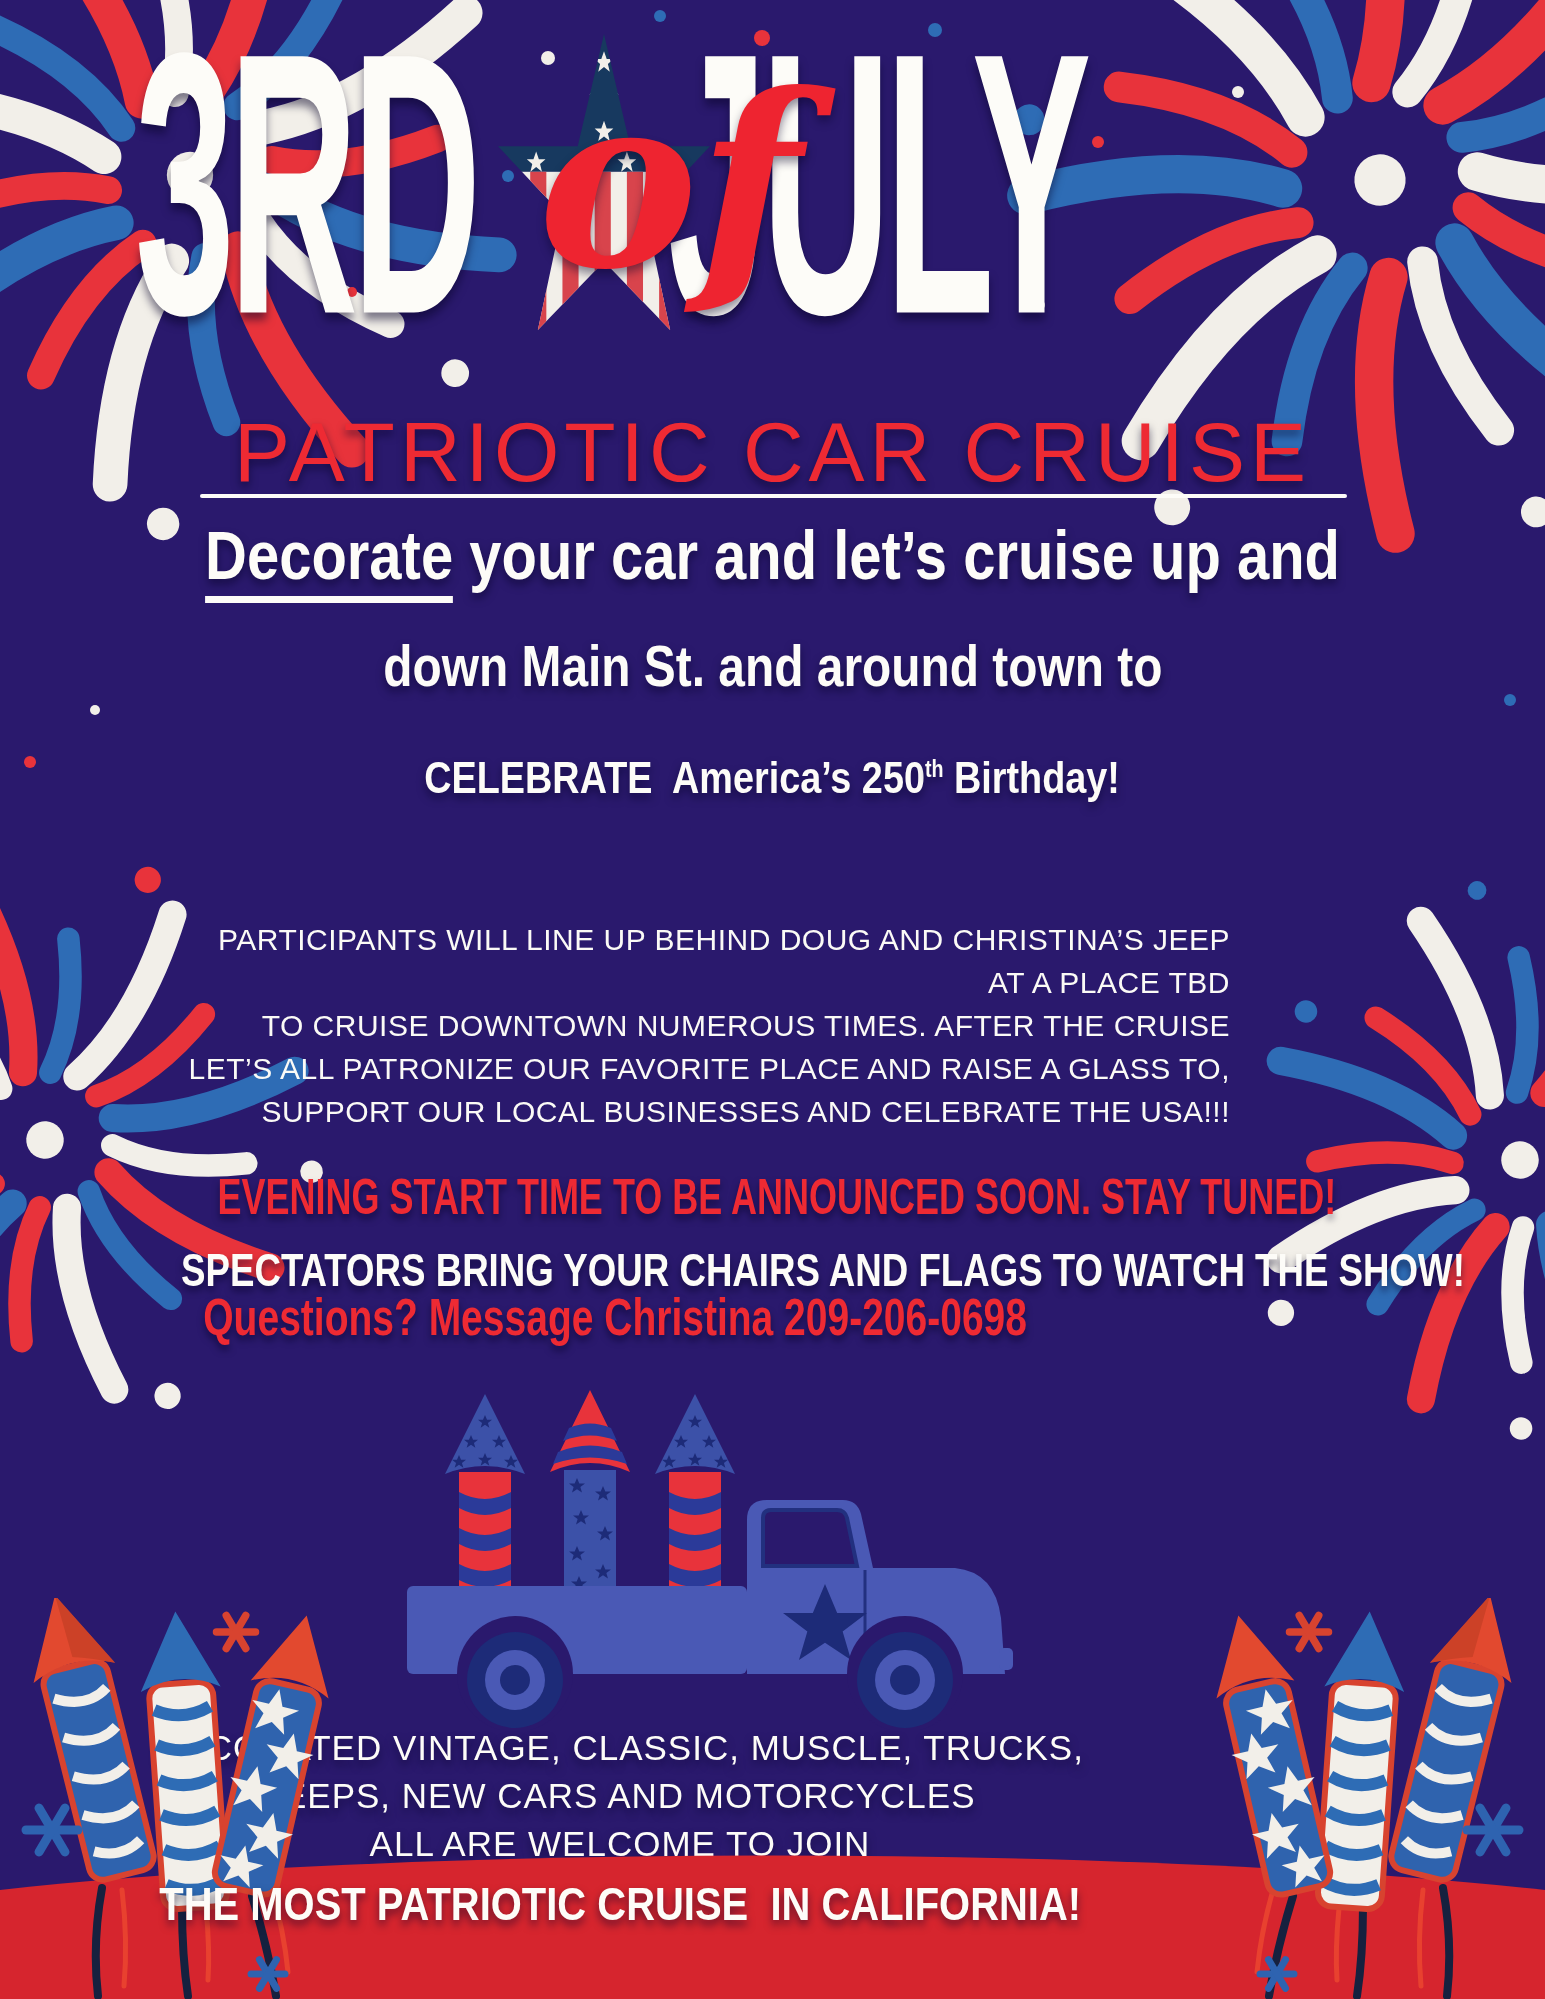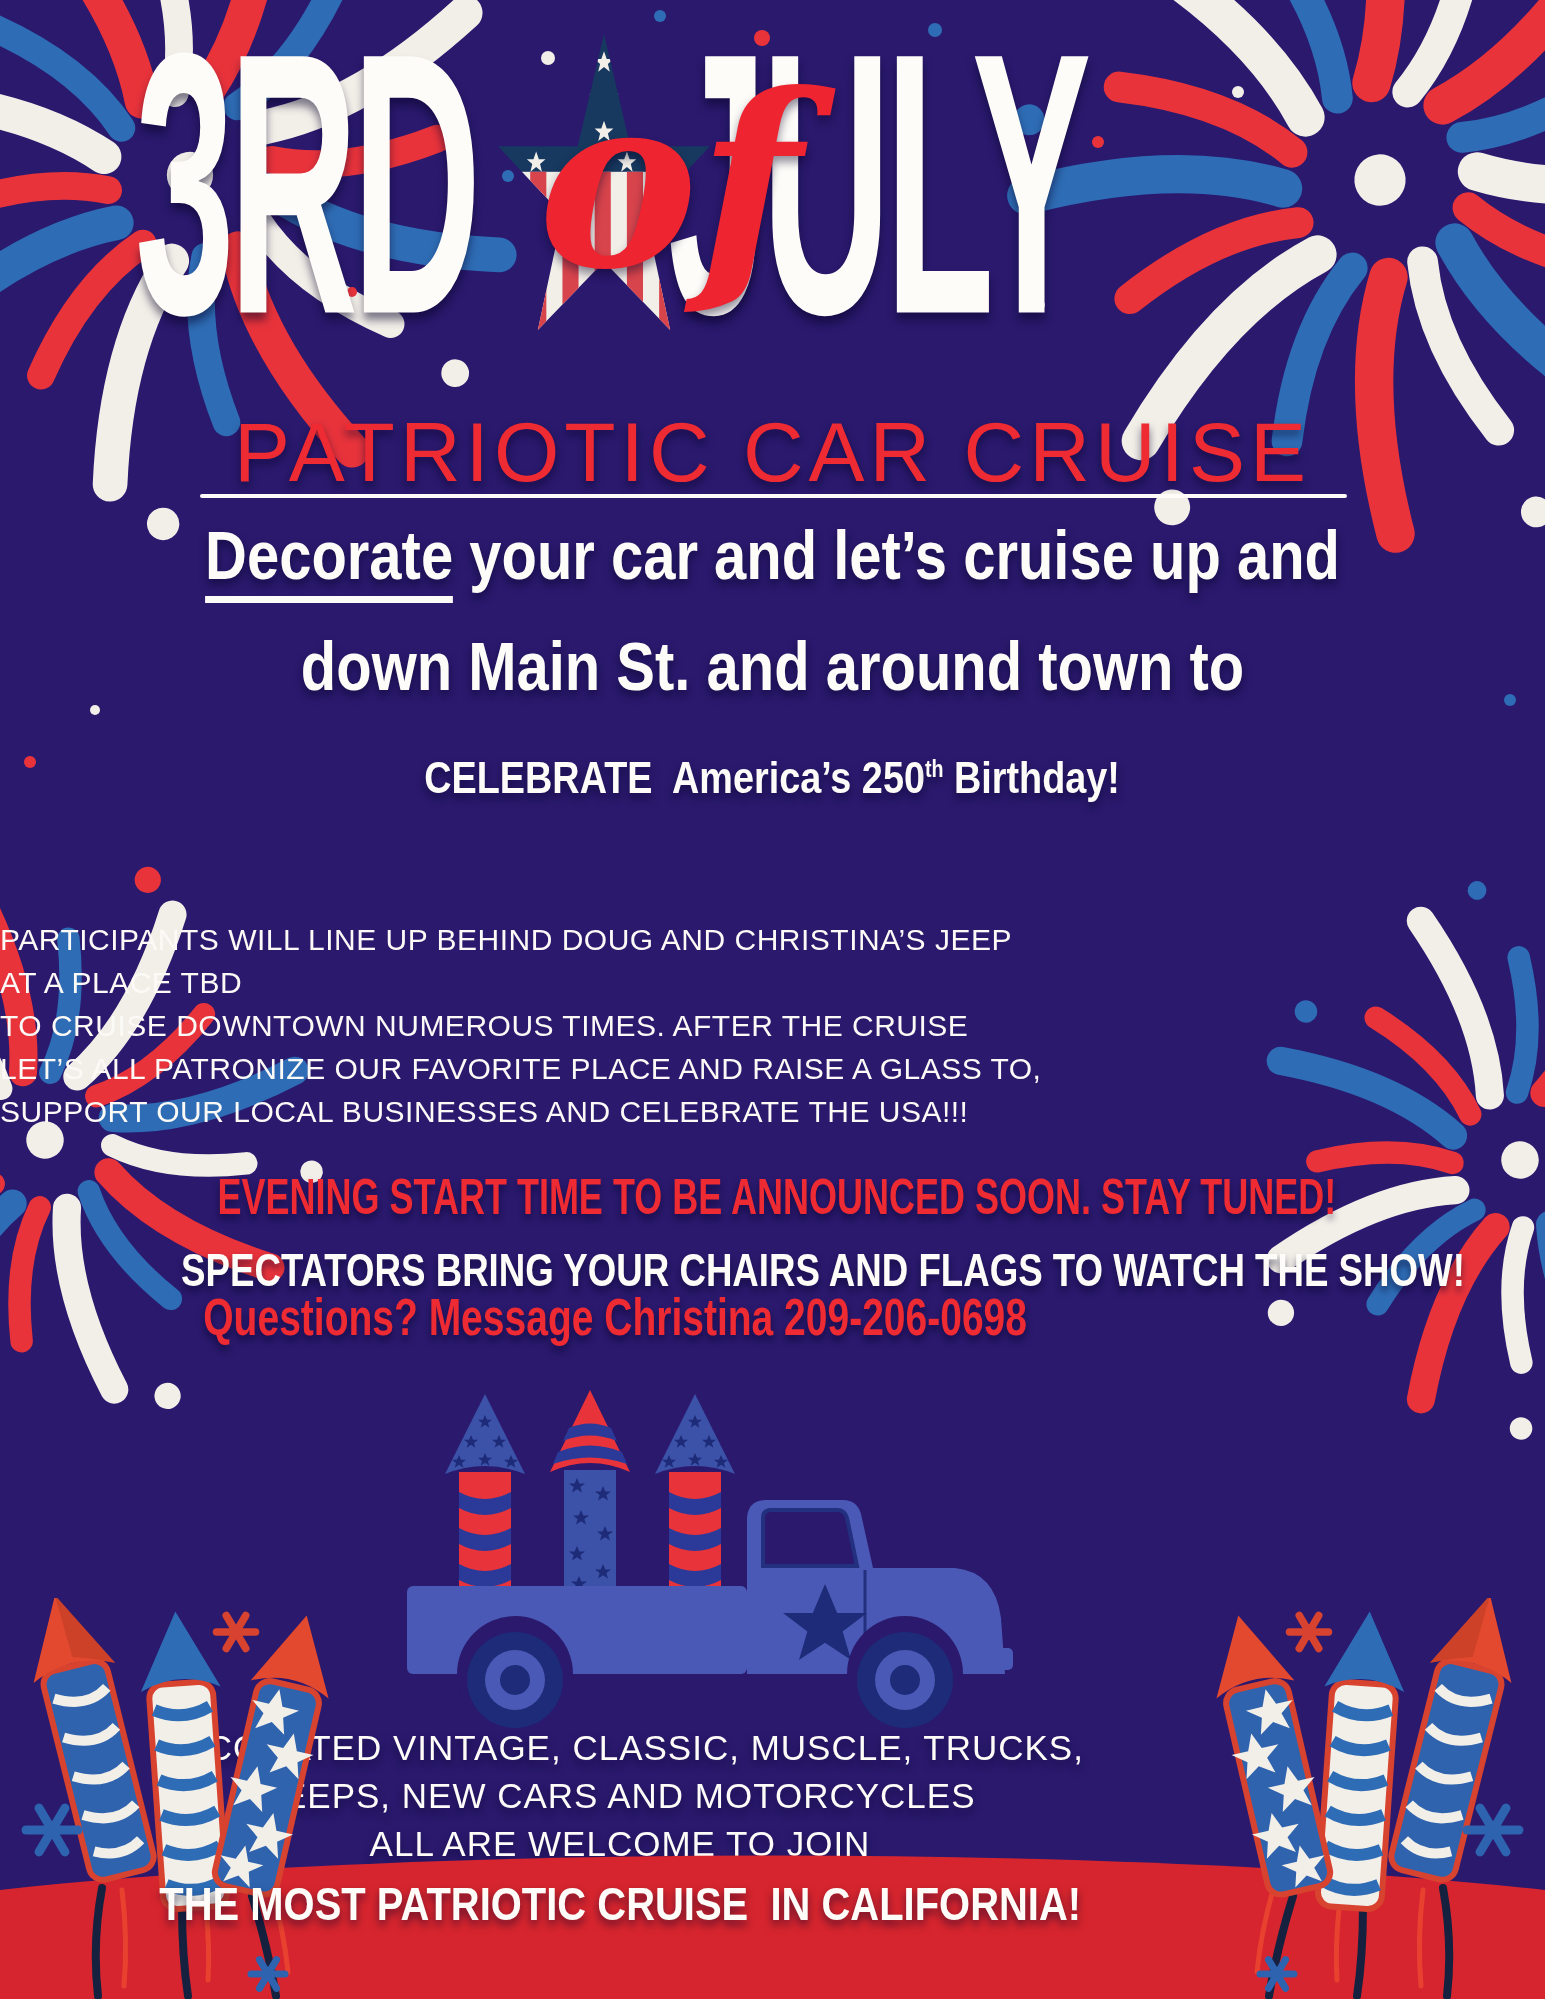--- a/index.html
+++ b/index.html
@@ -155,25 +155,25 @@
 
   <div class="titleword" style="left:135px;top:22px"><span class="cond" style="transform:scale(0.52,1.08)">3RD</span></div>
   <div class="titleword" style="left:668px;top:22px"><span class="cond" style="transform:scale(0.52,1.08)">JULY</span></div>
   <div class="script-of" style="left:505px;top:62px">of</div>
 
   <div class="line w-full sh red" style="top:409px;line-height:86px;font-size:84px;letter-spacing:5px">PATRIOTIC CAR CRUISE</div>
   <div class="rule" style="left:200px;top:494px;width:1147px"></div>
 
   <div class="abs w-full" style="top:500px;left:0">
     <div class="line w-full sh" style="position:static;line-height:111px;font-size:69px;font-weight:bold"><span class="cond" style="transform:scale(0.84,1)"><span class="uline">Decorate</span><span> your car and let’s cruise up and</span></span></div>
-    <div class="line w-full sh" style="position:static;line-height:111px;font-size:69px;font-weight:bold"><span class="cond" style="transform:scale(0.84,1)">down Main St. and around town to</span></div>
+    <div class="line w-full sh" style="position:static;line-height:111px;font-size:57px;font-weight:bold"><span class="cond" style="transform:scale(0.84,1)">down Main St. and around town to</span></div>
     <div class="line w-full sh" style="position:static;line-height:111px;font-size:45px;font-weight:bold"><span class="cond" style="transform:scale(0.84,1)"><span>CELEBRATE&nbsp; America’s 250</span><span class="sup">th</span><span> Birthday!</span></span></div>
   </div>
 
-  <div class="abs w-col" style="top:918px;left:0;text-align:left;color:#fbfaf6;font-size:30px;line-height:43px;letter-spacing:.5px">
+  <div class="abs w-col" style="top:918px;left:0;text-align:right;color:#fbfaf6;font-size:30px;line-height:43px;letter-spacing:.5px">
     <div>PARTICIPANTS WILL LINE UP BEHIND DOUG AND CHRISTINA’S JEEP</div>
     <div>AT A PLACE TBD</div>
     <div>TO CRUISE DOWNTOWN NUMEROUS TIMES. AFTER THE CRUISE</div>
     <div>LET’S ALL PATRONIZE OUR FAVORITE PLACE AND RAISE A GLASS TO,</div>
     <div>SUPPORT OUR LOCAL BUSINESSES AND CELEBRATE THE USA!!!</div>
   </div>
 
   <div class="line w-col sh red" style="top:1167px;line-height:60px;font-size:50px;font-weight:bold"><span class="cond" style="transform:scale(0.72,1)">EVENING START TIME TO BE ANNOUNCED SOON. STAY TUNED!</span></div>
   <div class="line w-col sh" style="top:1240px;line-height:60px;font-size:47px;font-weight:bold"><span class="cond" style="transform:scale(0.78,1)">SPECTATORS BRING YOUR CHAIRS AND FLAGS TO WATCH THE SHOW!</span></div>
   <div class="line w-col sh red" style="top:1289px;line-height:56px;font-size:52px;font-weight:bold"><span class="cond" style="transform:scale(0.75,1)">Questions? Message Christina 209-206-0698</span></div>

